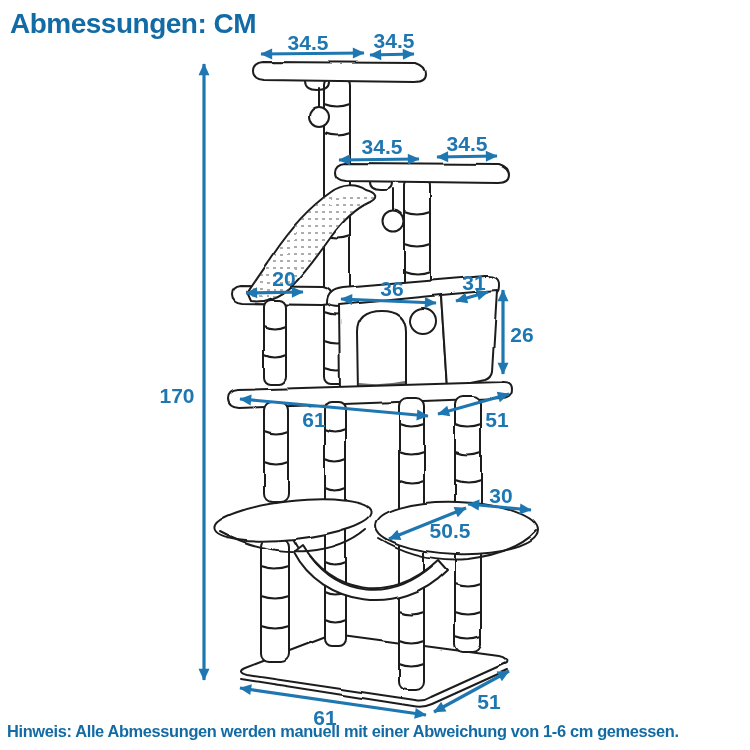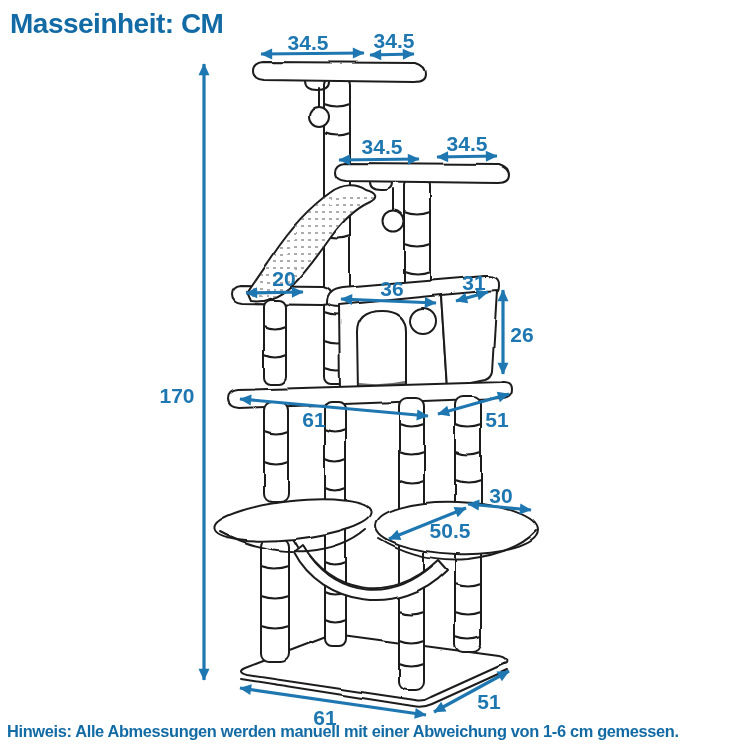--- a/index.html
+++ b/index.html
@@ -13,21 +13,21 @@
   .sk{stroke:#1c1c1c;stroke-width:2;fill:none;stroke-linecap:round;stroke-linejoin:round;}
   .skf{stroke:#1c1c1c;stroke-width:2;fill:#ffffff;stroke-linecap:round;stroke-linejoin:round;}
   .dim{stroke:#1e77b1;stroke-width:3.2;fill:none;}
   .dimlabel{fill:#1e77b1;font-family:"Liberation Sans", sans-serif;font-weight:bold;
             font-size:21px;text-anchor:middle;}
 </style>
 </head>
 <body>
 
 <div class="stage">
-  <div class="title">Masseinheit: CM</div>
+  <div class="title">Abmessungen: CM</div>
 
   <svg width="750" height="750" viewBox="0 0 750 750">
     <defs>
       <filter id="rough" x="-5%" y="-5%" width="110%" height="110%">
         <feTurbulence type="fractalNoise" baseFrequency="0.016" numOctaves="3" seed="7" result="t"></feTurbulence>
         <feDisplacementMap in="SourceGraphic" in2="t" scale="3" xChannelSelector="R" yChannelSelector="G"></feDisplacementMap>
       </filter>
       <clipPath id="waveclip">
         <path d="M366,190 C356,183 342,184 331,192 C308,208 289,230 273,254 C262,270 253,283 247,292 L251,301 C265,303 281,297 293,285 C307,271 319,254 331,237 C344,219 357,208 370,202 C378,198 377,193 366,190 Z"></path>
       </clipPath>

